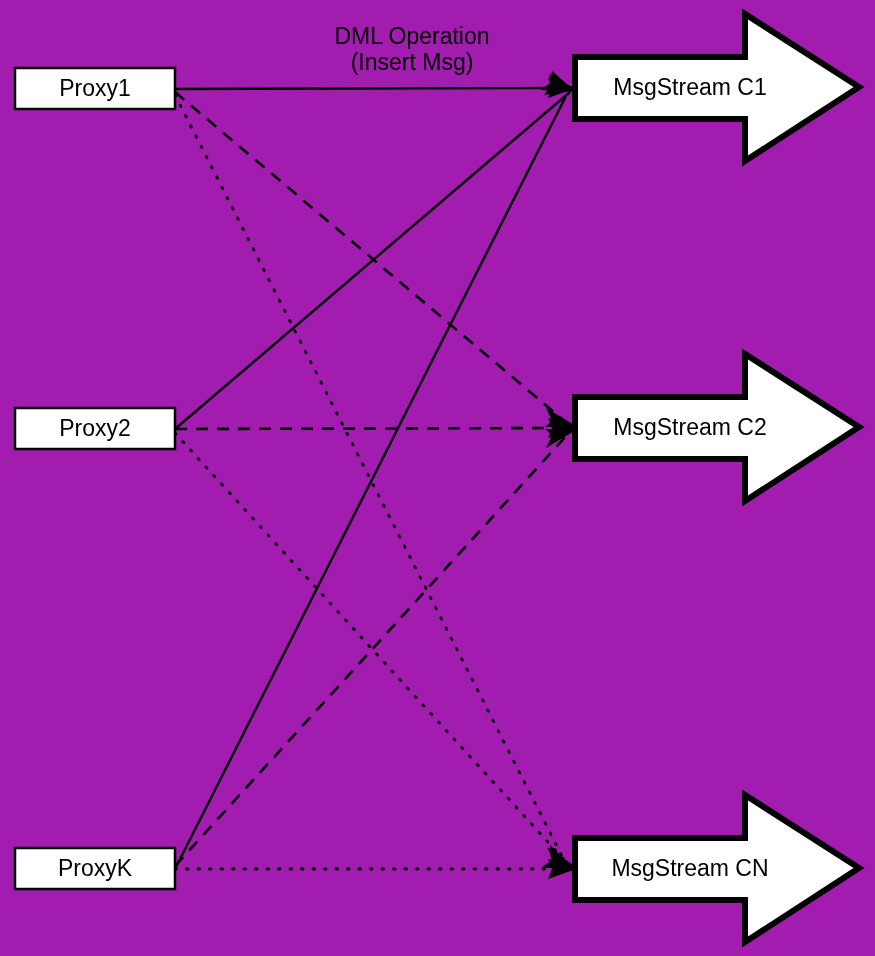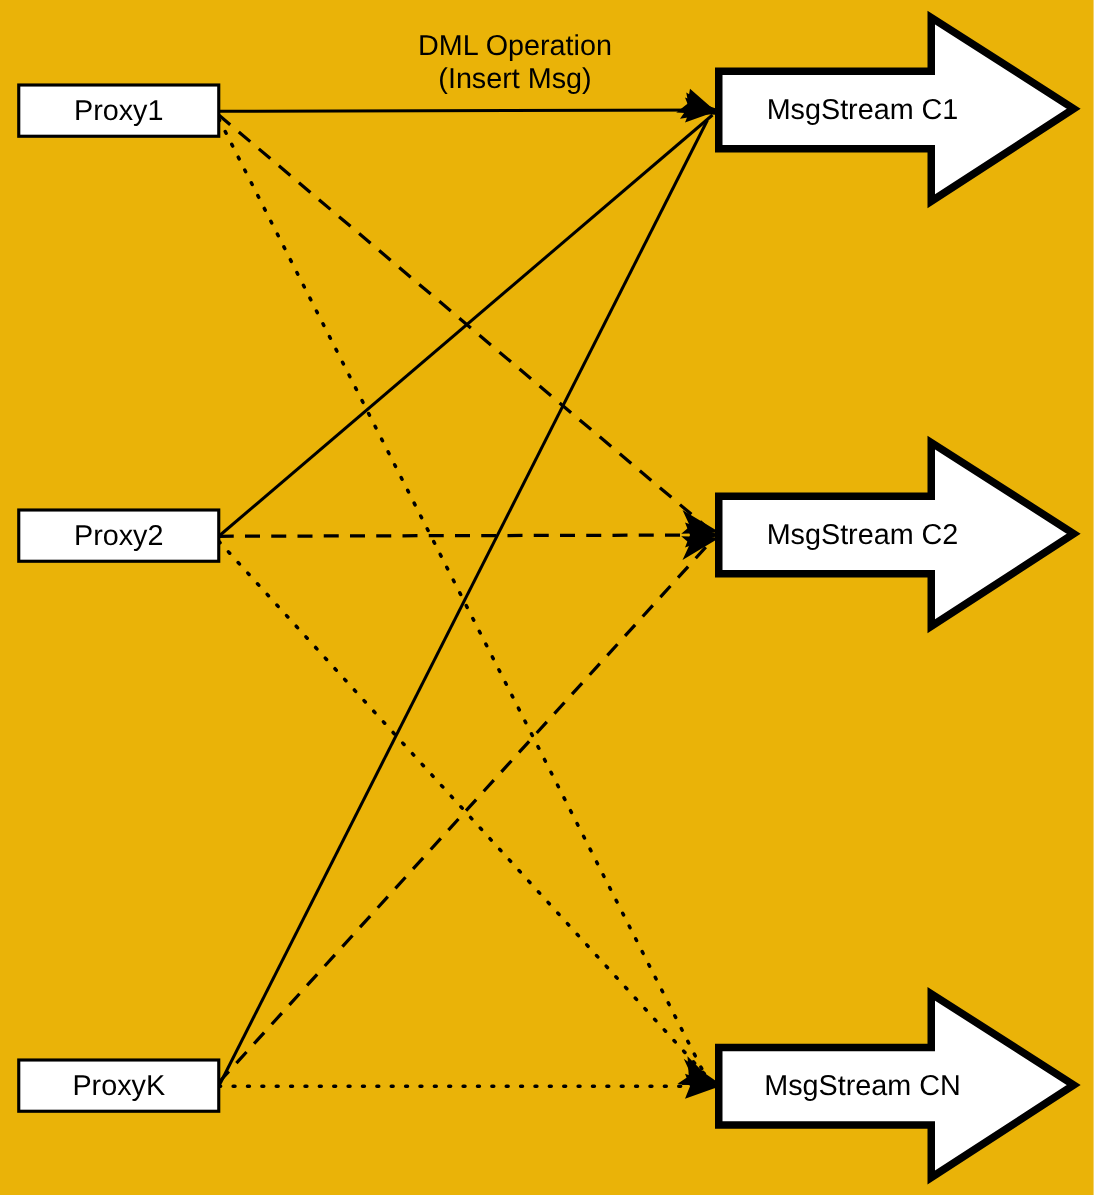--- a/index.html
+++ b/index.html
@@ -7,21 +7,21 @@
     padding: 0;
     background: #ffffff;
   }
   body {
     font-family: "Liberation Sans", sans-serif;
   }
   #diagram-root {
     position: relative;
     width: 875px;
     height: 956px;
-    background: #eab308;
+    background: #a21caf;
     overflow: hidden;
   }
   #diagram-svg {
     position: absolute;
     left: 0;
     top: 0;
     width: 875px;
     height: 956px;
     display: block;
   }

